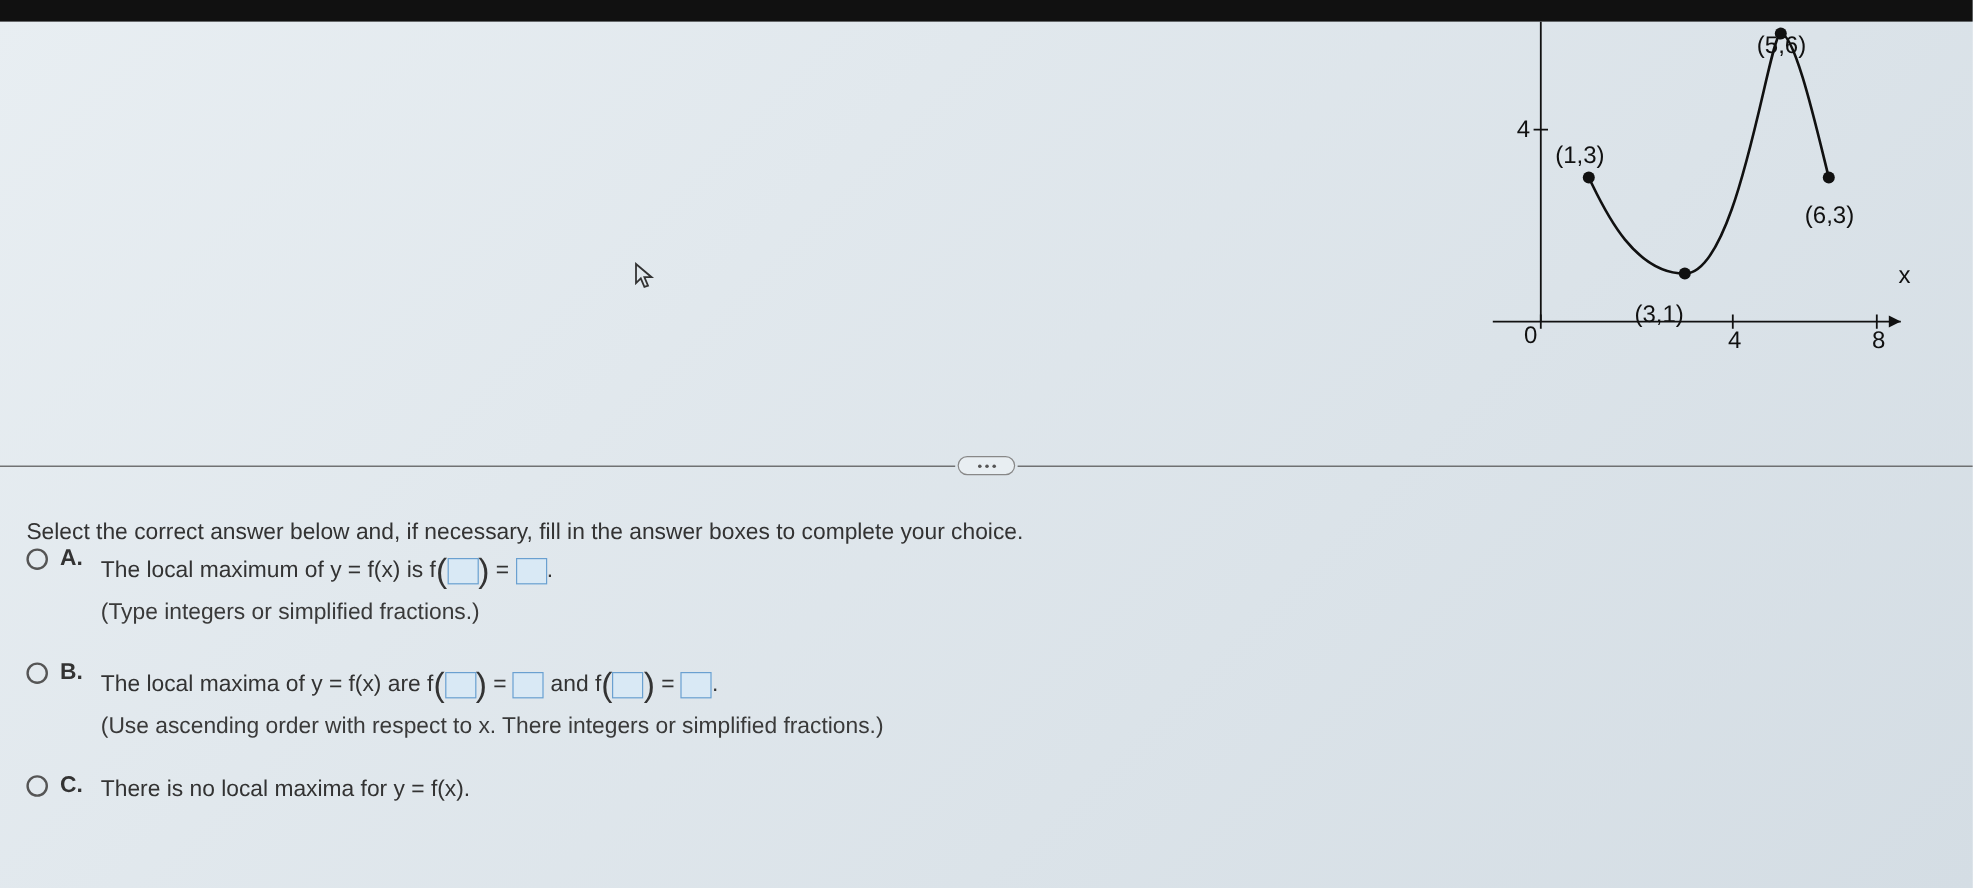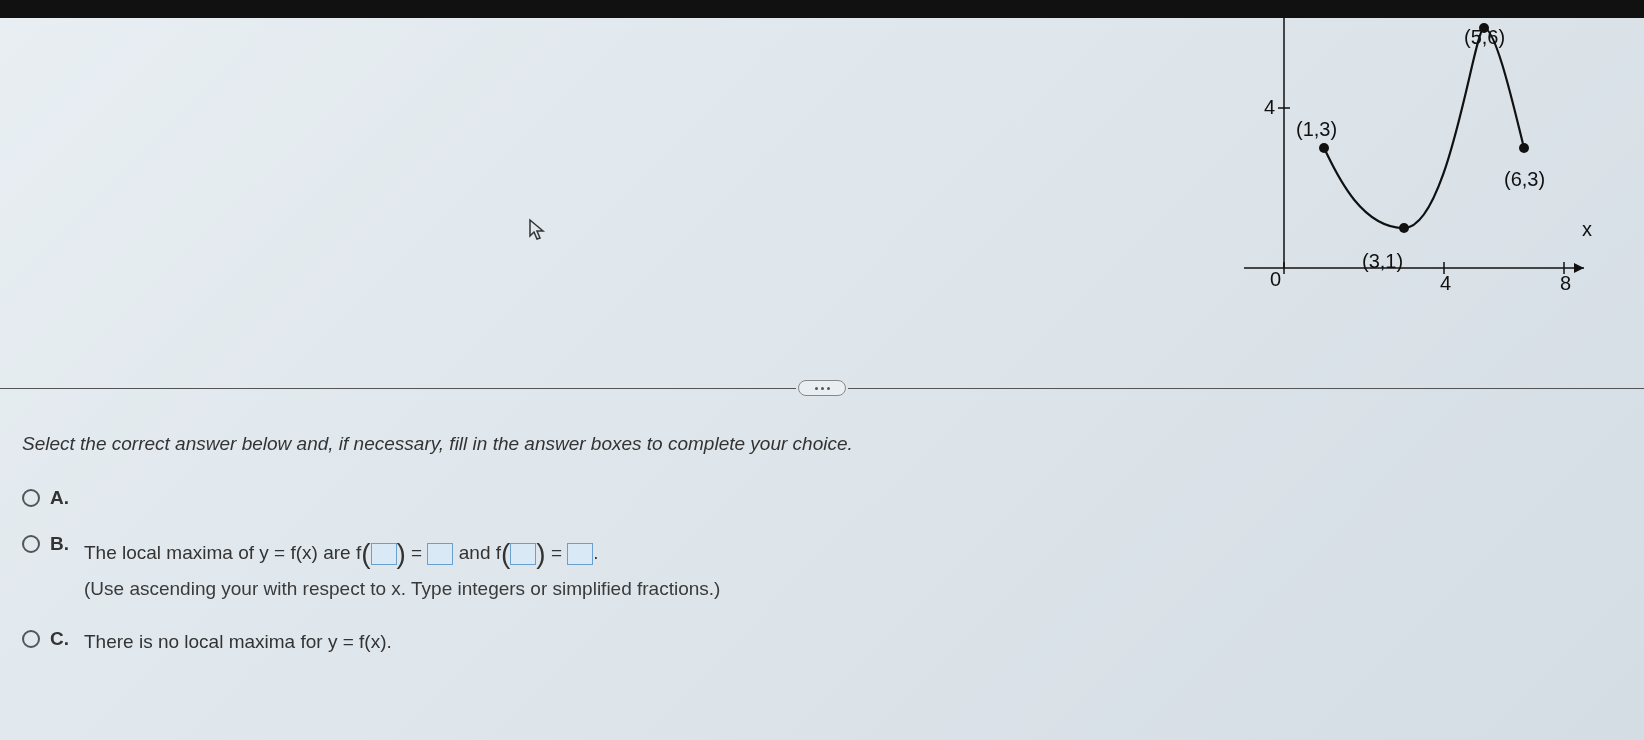--- a/index.html
+++ b/index.html
@@ -73,22 +73,20 @@
     border-radius: 50%;
   }
   .question-area {
     position: absolute;
     top: 415px;
     left: 22px;
     font-size: 19px;
     color: #333;
   }
   .instruction {
-    margin-bottom: 32px;
-    font-style: italic;
   }
   .option-row {
     display: flex;
     align-items: flex-start;
     gap: 10px;
     margin-bottom: 24px;
   }
   .radio {
     width: 18px;
     height: 18px;
@@ -182,29 +180,34 @@
     </div>
     <div class="divider-line"></div>
   </div>
 
   <div class="question-area">
     <div class="instruction">Select the correct answer below and, if necessary, fill in the answer boxes to complete your choice.</div>
 
     <div class="option-row">
       <div class="radio"></div>
       <div class="opt-letter">A.</div>
+      <div class="opt-body">
+        <span>The local maximum of y = f(x) is f</span><span class="big-paren">(</span><span class="blank"></span><span class="big-paren">)</span><span> = </span><span class="blank"></span>.
+        <br>
+        <span class="hint">(Type integers or simplified fractions.)</span>
+      </div>
     </div>
 
     <div class="option-row">
       <div class="radio"></div>
       <div class="opt-letter">B.</div>
       <div class="opt-body">
         <span>The local maxima of y = f(x) are f</span><span class="big-paren">(</span><span class="blank"></span><span class="big-paren">)</span><span> = </span><span class="blank"></span><span> and f</span><span class="big-paren">(</span><span class="blank"></span><span class="big-paren">)</span><span> = </span><span class="blank"></span>.
         <br>
-        <span class="hint">(Use ascending your with respect to x. Type integers or simplified fractions.)</span>
+        <span class="hint">(Use ascending order with respect to x. There integers or simplified fractions.)</span>
       </div>
     </div>
 
     <div class="option-row">
       <div class="radio"></div>
       <div class="opt-letter">C.</div>
       <div class="opt-body">There is no local maxima for y = f(x).</div>
     </div>
 
   </div>

